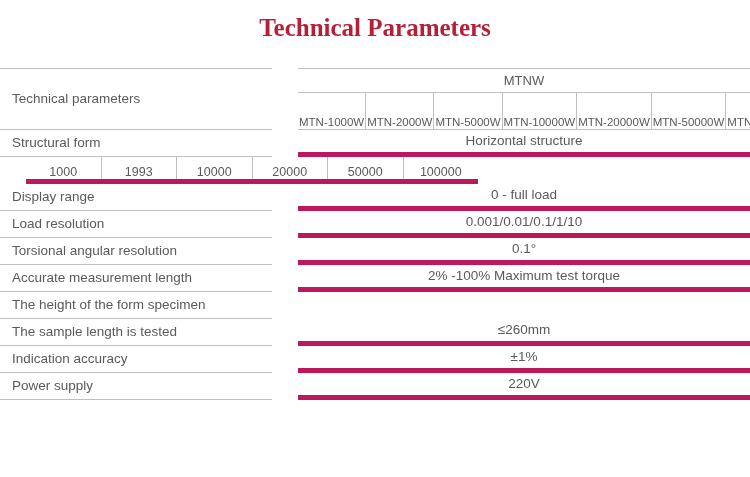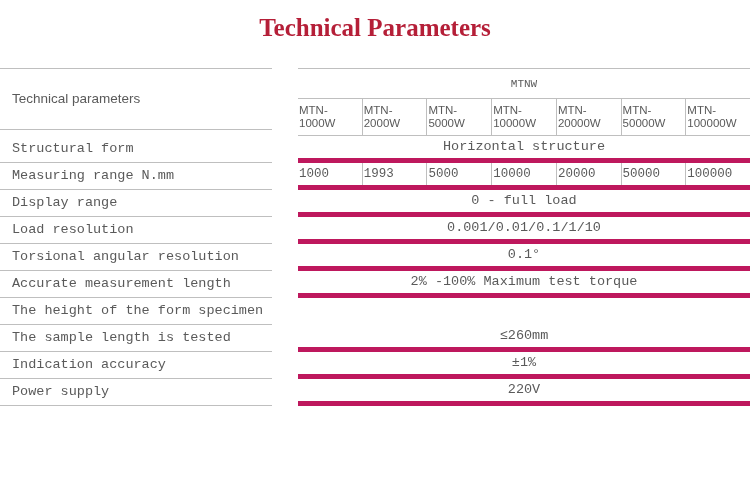--- a/index.html
+++ b/index.html
@@ -75,70 +75,69 @@
     width: 452px;
     box-sizing: border-box;
     display: flex;
     align-items: center;
     justify-content: center;
     font-size: 13.5px;
     color: #5a5a5a;
     border-bottom: 5px solid #be185d;
     line-height: 1.1;
   }
-  .h-std    { height: 27px; font-family: Liberation Mono, monospace; }
+  .h-std    { height: 27px; }
 
   
   .label-cell.tall {
     height: 62px;
     border-top: 1px solid #bfbfbf;
   }
 
   
   .subrow {
     display: flex;
     width: 452px;
     height: 100%;
   }
   .subcell {
     flex: 1 1 0;
     box-sizing: border-box;
     display: flex;
-    flex-direction: column;
-    align-items: flex-start;
+    flex-direction: row;
+    align-items: flex-end;
     justify-content: center;
     border-left: 1px solid #bfbfbf;
     font-size: 12.5px;
     color: #5a5a5a;
     line-height: 1.15;
     text-align: center;
     padding: 0 1px;
   }
   .subcell:first-child { border-left: 0; }
   .subcell.narrow { font-size: 11.5px; }
 
   .models-line { display: block; white-space: nowrap; }
 
   
   .header-block {
     width: 452px;
     display: flex;
     flex-direction: column;
   }
   .header-merged {
-    height: 31px;
+    height: 25px;
     display: flex;
     align-items: center;
     justify-content: center;
-    font-size: 11px;
+    font-size: 13px;
     color: #5a5a5a;
     border-top: 1px solid #bfbfbf;
     border-bottom: 1px solid #bfbfbf;
     box-sizing: border-box;
-    font-family: Liberation Mono, monospace;
   }
   .header-models {
     height: 37px;
     display: flex;
     box-sizing: border-box;
     border-bottom: 1px solid #bfbfbf;
   }
 </style>
 </head>
 <body>
@@ -187,27 +186,25 @@
       </div>
     </div>
 
     <div class="spec-row">
       <div class="label-cell h-std">Structural form</div>
       <div class="gap-cell"></div>
       <div class="value-cell h-std">Horizontal structure</div>
     </div>
 
     <div class="spec-row">
-      <div class="label-cell h-std">Measuring range N.mm</div>
       <div class="gap-cell"></div>
       <div class="value-cell h-std">
         <div class="subrow">
           <div class="subcell">1000</div>
           <div class="subcell">1993</div>
-          <div class="subcell">5000</div>
           <div class="subcell">10000</div>
           <div class="subcell">20000</div>
           <div class="subcell">50000</div>
           <div class="subcell">100000</div>
         </div>
       </div>
     </div>
 
     <div class="spec-row">
       <div class="label-cell h-std">Display range</div>

